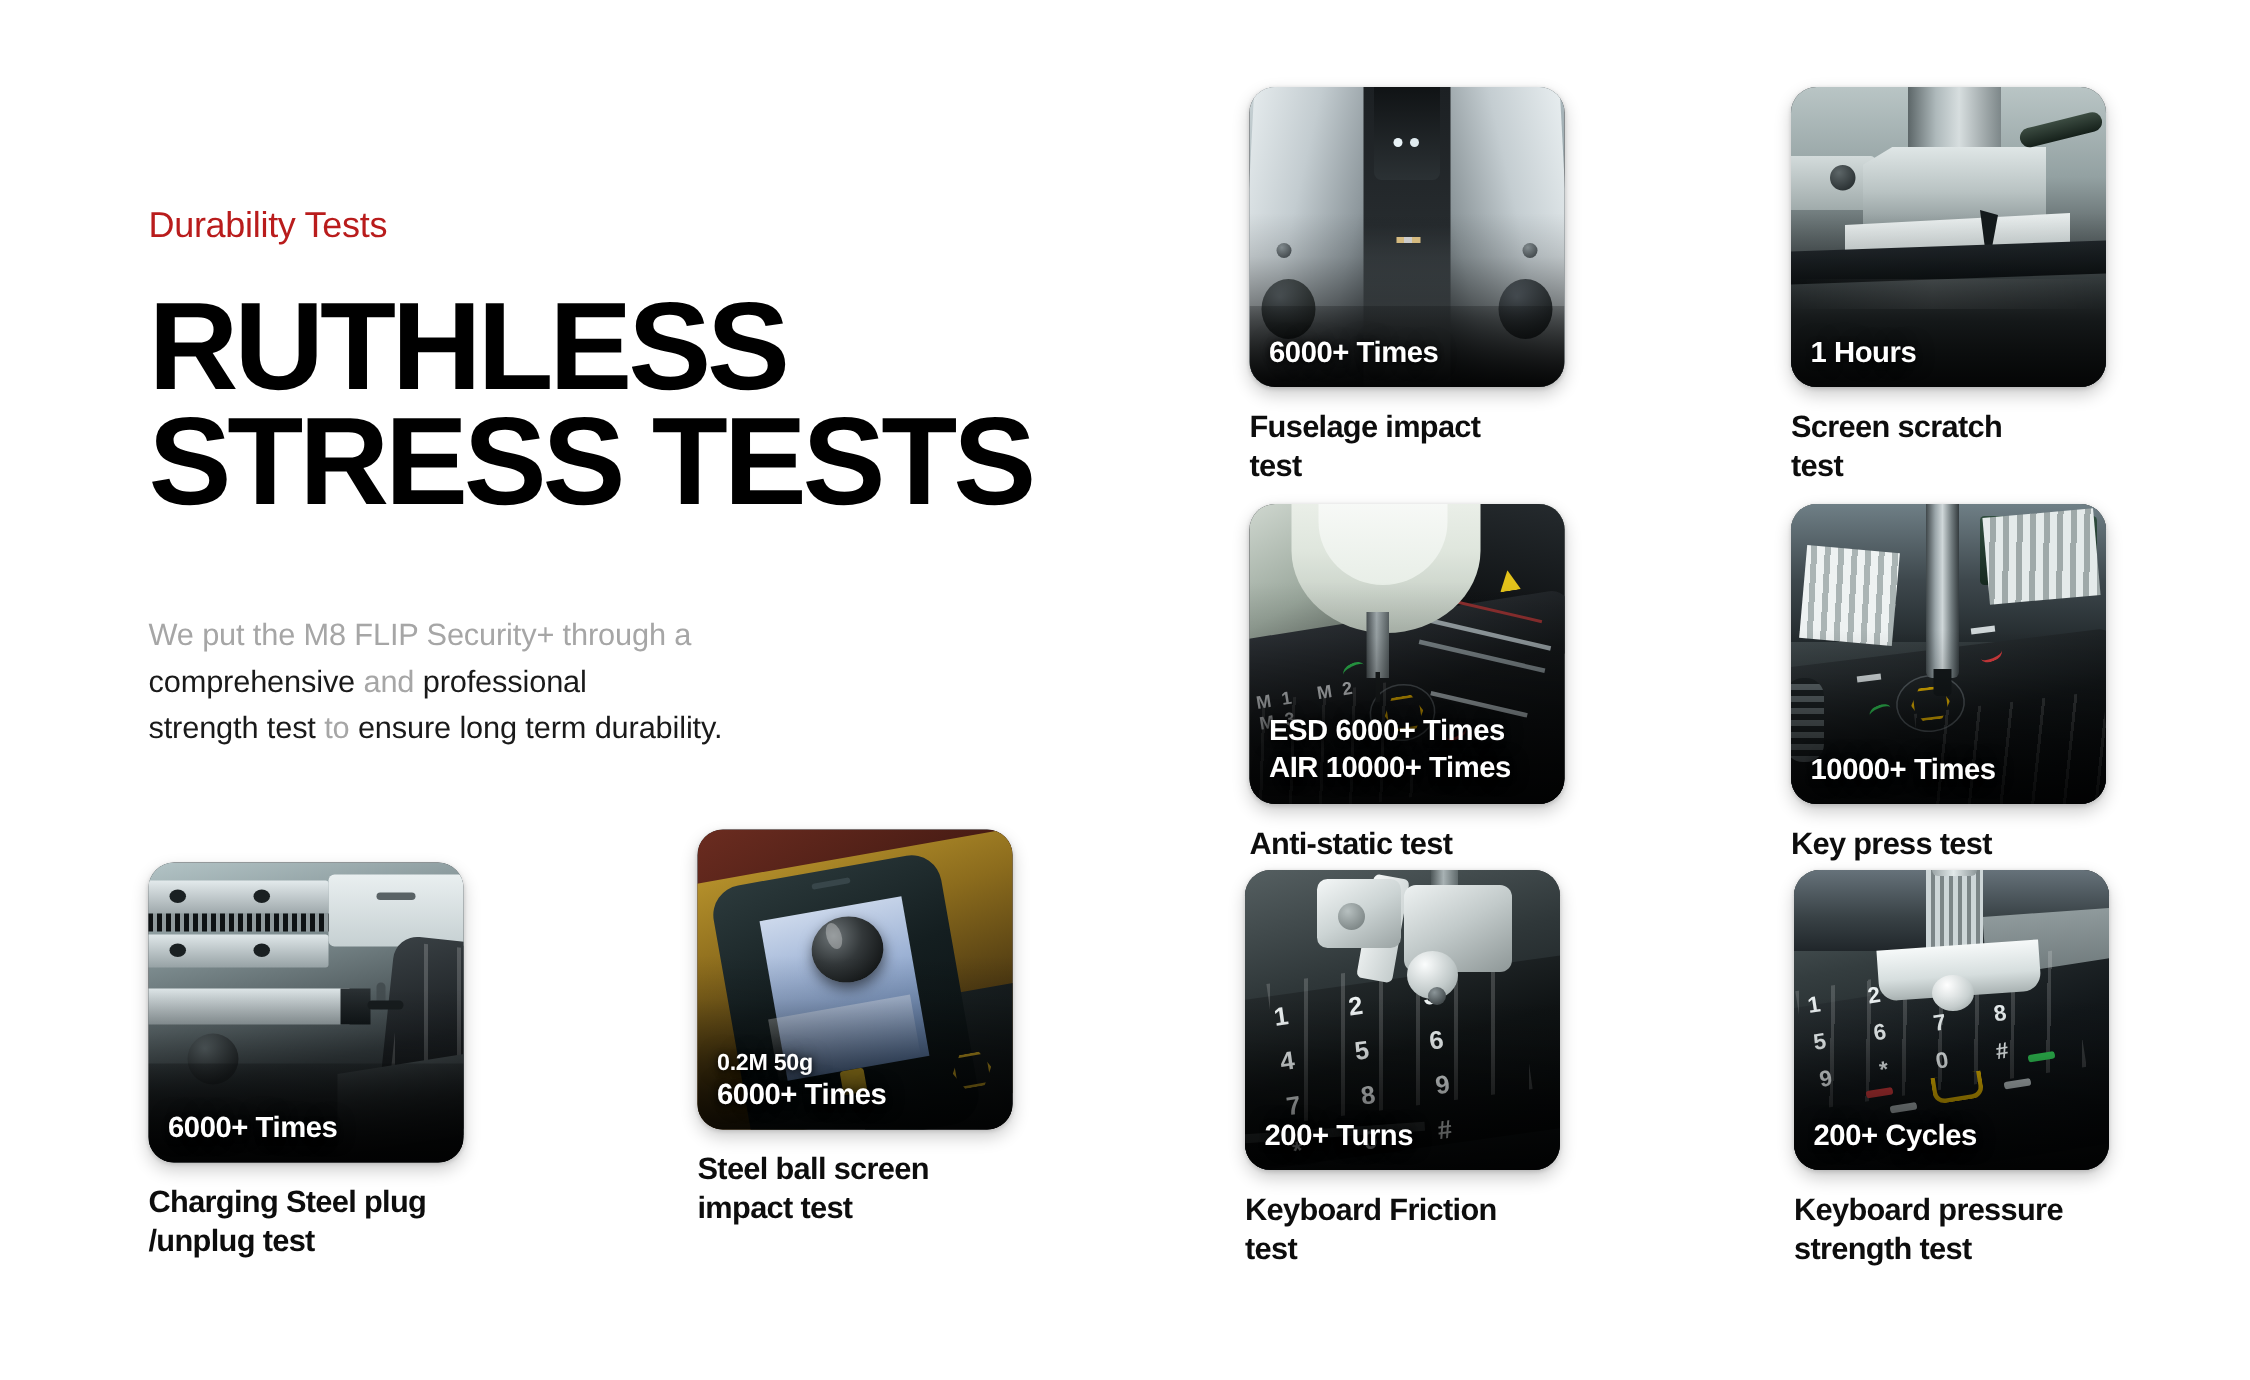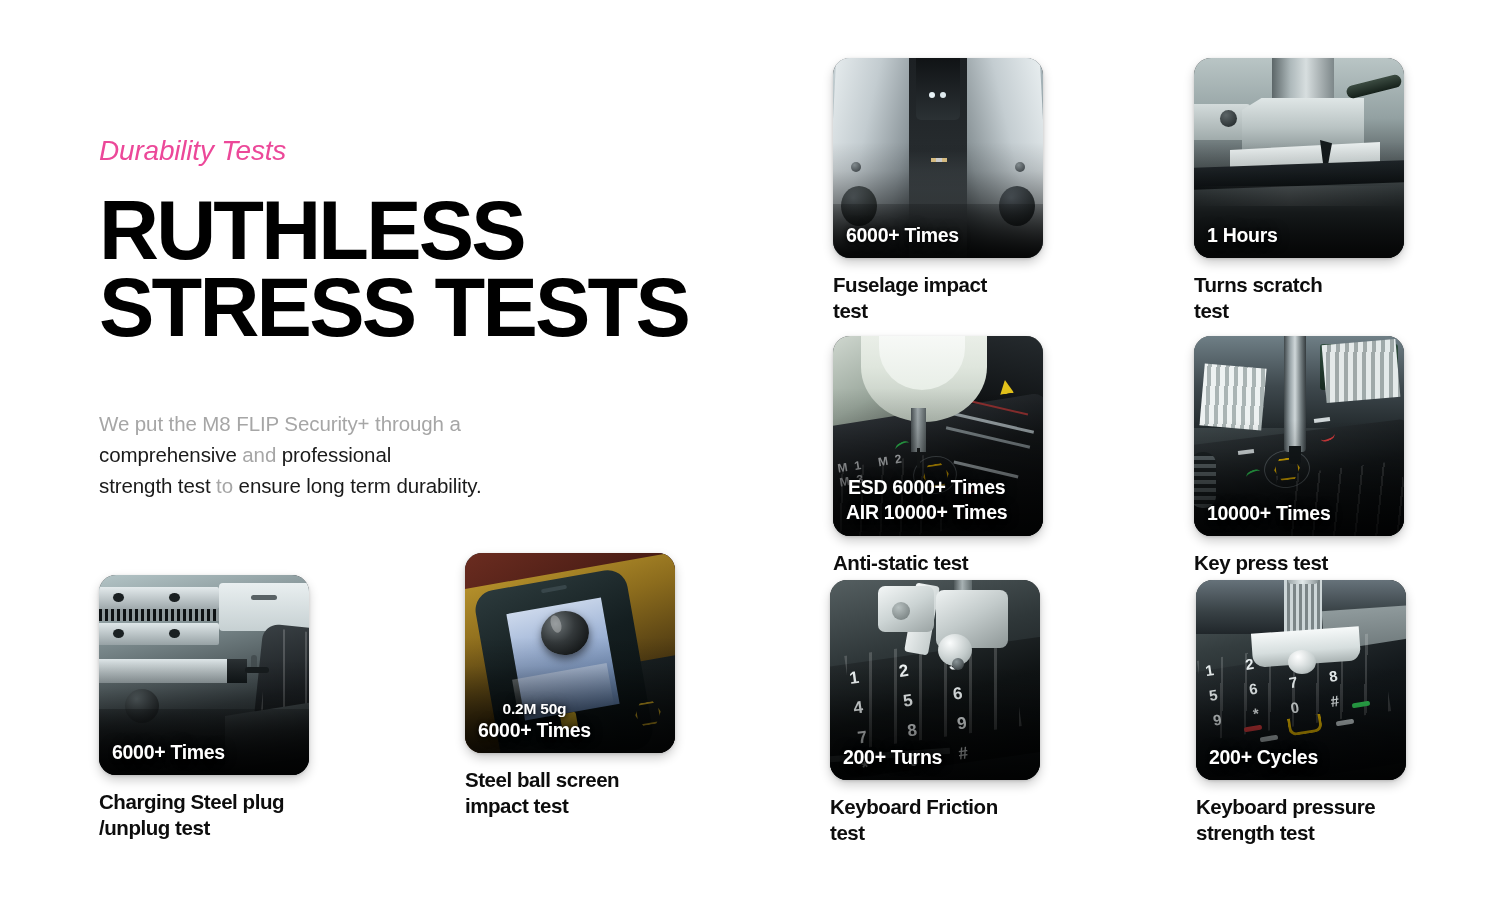--- a/index.html
+++ b/index.html
@@ -9,22 +9,22 @@
     font-family:"Liberation Sans","DejaVu Sans",sans-serif;
     -webkit-font-smoothing:antialiased;
     position:relative; overflow:hidden;
     color:#111;
   }
 
   
   #hero{ position:absolute; left:99px; top:132px; width:700px; }
 
   #eyebrow{
-    font-size:28px; font-weight:400; letter-spacing:-0.2px;
-    color:#ec4899; line-height:38px;font-style:italic;
+    font-size:24px; font-weight:400; letter-spacing:-0.2px;
+    color:#b91c1c; line-height:38px;
   }
 
   #headline{
     margin-top:22px;
     font-size:83px; font-weight:700; line-height:77px;
     letter-spacing:-2.8px; color:#000;
     text-transform:uppercase;
   }
   #headline .hl-line{ display:block; white-space:nowrap; }
 
@@ -52,21 +52,21 @@
     background:#2a2f33;
   }
   .thumb .scene{ position:absolute; inset:0; }
 
   
   .metric{
     position:absolute; left:13px; bottom:11px;
     z-index:40;
     color:#fff;
     text-shadow:0 1px 4px rgba(0,0,0,0.85), 0 0 12px rgba(0,0,0,0.6);
-    text-align:center;
+    text-align:left;
   }
   .metric .m-main{
     display:block; font-size:19.5px; font-weight:700;
     line-height:24px; letter-spacing:-0.3px; white-space:nowrap;
   }
   .metric .m-sub{
     display:block; font-size:15.5px; font-weight:700;
     line-height:19px; letter-spacing:-0.2px; white-space:nowrap;
   }
   .metric.two .m-main{ font-size:19.5px; line-height:25px; }
@@ -391,21 +391,21 @@
       <div class="lay tip"></div>
       <div class="lay rail"></div>
       <div class="lay sheen"></div>
     </div>
     <div class="vig"></div>
     <div class="metric">
       <span class="m-main">1 Hours</span>
     </div>
   </div>
   <div class="cap">
-    <span class="cl">Turns scratch</span>
+    <span class="cl">Screen scratch</span>
     <span class="cl">test</span>
   </div>
 </article>
 
 <article class="card" style="left:833px; top:336px;">
   <div class="thumb">
     <div class="scene s3">
       <div class="lay upper"></div>
       <div class="lay phone"></div>
       <div class="lay keys"></div>

